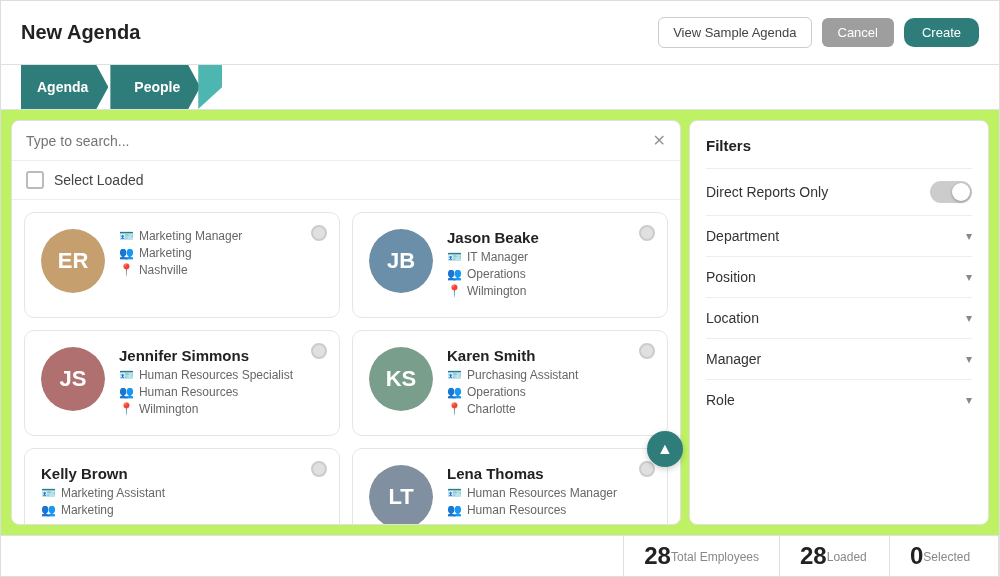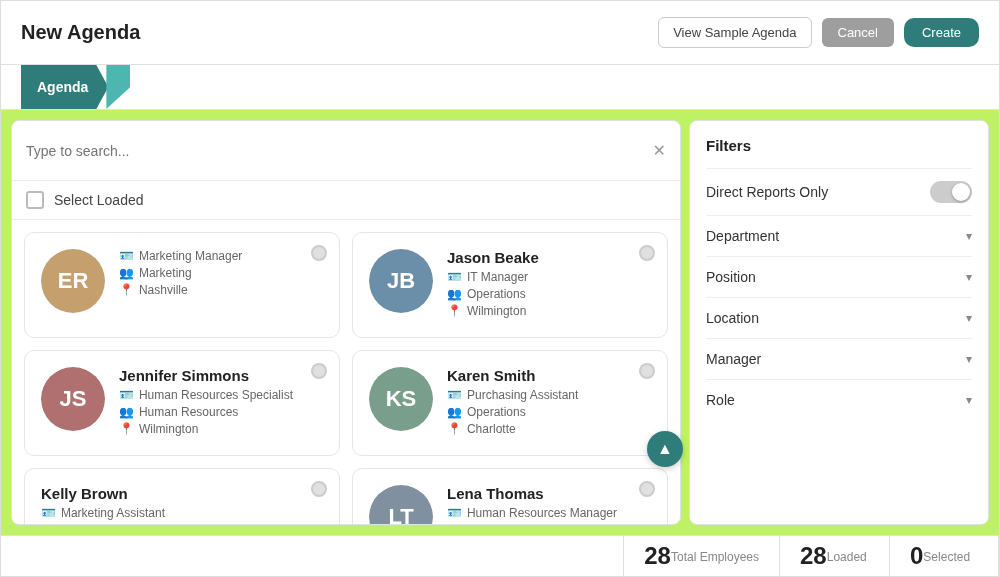--- a/index.html
+++ b/index.html
@@ -17,21 +17,21 @@
     .breadcrumb-bar { background: #fff; padding: 0 20px; border-bottom: 1px solid #e0e0e0; display: flex; align-items: center; }
     .breadcrumb-step { display: flex; align-items: center; height: 44px; }
     .step-agenda { background: #2e7d7a; color: #fff; padding: 0 20px 0 16px; height: 44px; display: flex; align-items: center; font-size: 14px; font-weight: 700; clip-path: polygon(0 0, calc(100% - 12px) 0, 100% 50%, calc(100% - 12px) 100%, 0 100%); }
     .step-people { background: #2e7d7a; color: #fff; padding: 0 20px 0 24px; height: 44px; display: flex; align-items: center; font-size: 14px; font-weight: 700; clip-path: polygon(0 0, calc(100% - 12px) 0, 100% 50%, calc(100% - 12px) 100%, 0 100%); margin-left: 2px; }
     .step-arrow { background: #4db6b0; width: 24px; height: 44px; clip-path: polygon(0 0, calc(100% - 0px) 0, 100% 50%, 0 100%); margin-left: -2px; }
 
     .main-content { display: flex; flex: 1; overflow: hidden; }
 
     .people-panel { flex: 1; background: #fff; display: flex; flex-direction: column; overflow: hidden; margin: 10px 0 10px 10px; border-radius: 8px; border: 1px solid #e0e0e0; }
 
-    .search-bar { padding: 20px 14px; border-bottom: 1px solid #eee; display: flex; align-items: center; gap: 23px; }
+    .search-bar { padding: 10px 14px; border-bottom: 1px solid #eee; display: flex; align-items: center; gap: 23px; }
     .search-input { flex: 1; border: none; outline: none; font-size: 14px; color: #999; background: transparent; }
     .search-clear { cursor: pointer; color: #999; font-size: 16px; }
 
     .select-loaded-bar { padding: 10px 14px; border-bottom: 1px solid #eee; display: flex; align-items: center; gap: 10px; }
     .checkbox { width: 18px; height: 18px; border: 2px solid #bbb; border-radius: 3px; cursor: pointer; background: #fff; }
     .select-loaded-label { font-size: 14px; color: #444; }
 
     .cards-grid { flex: 1; overflow-y: auto; padding: 12px; display: grid; grid-template-columns: 1fr 1fr; gap: 12px; }
 
     .person-card { border: 1px solid #e5e5e5; border-radius: 10px; padding: 16px; display: flex; align-items: flex-start; gap: 14px; position: relative; background: #fff; }
@@ -75,20 +75,21 @@
       <button class="btn-cancel">Cancel</button>
       <button class="btn-create">Create</button>
     </div>
   </div>
 
   <div class="breadcrumb-bar">
     <div class="breadcrumb-step">
       <div class="step-agenda">Agenda</div>
     </div>
     <div class="breadcrumb-step">
+      <div class="step-people">People</div>
       <div class="step-arrow"></div>
     </div>
   </div>
 
   <div class="main-content" style="position:relative;">
 
     <div class="people-panel">
 
       <div class="search-bar">
         <input class="search-input" type="text" placeholder="Type to search..." style="">

